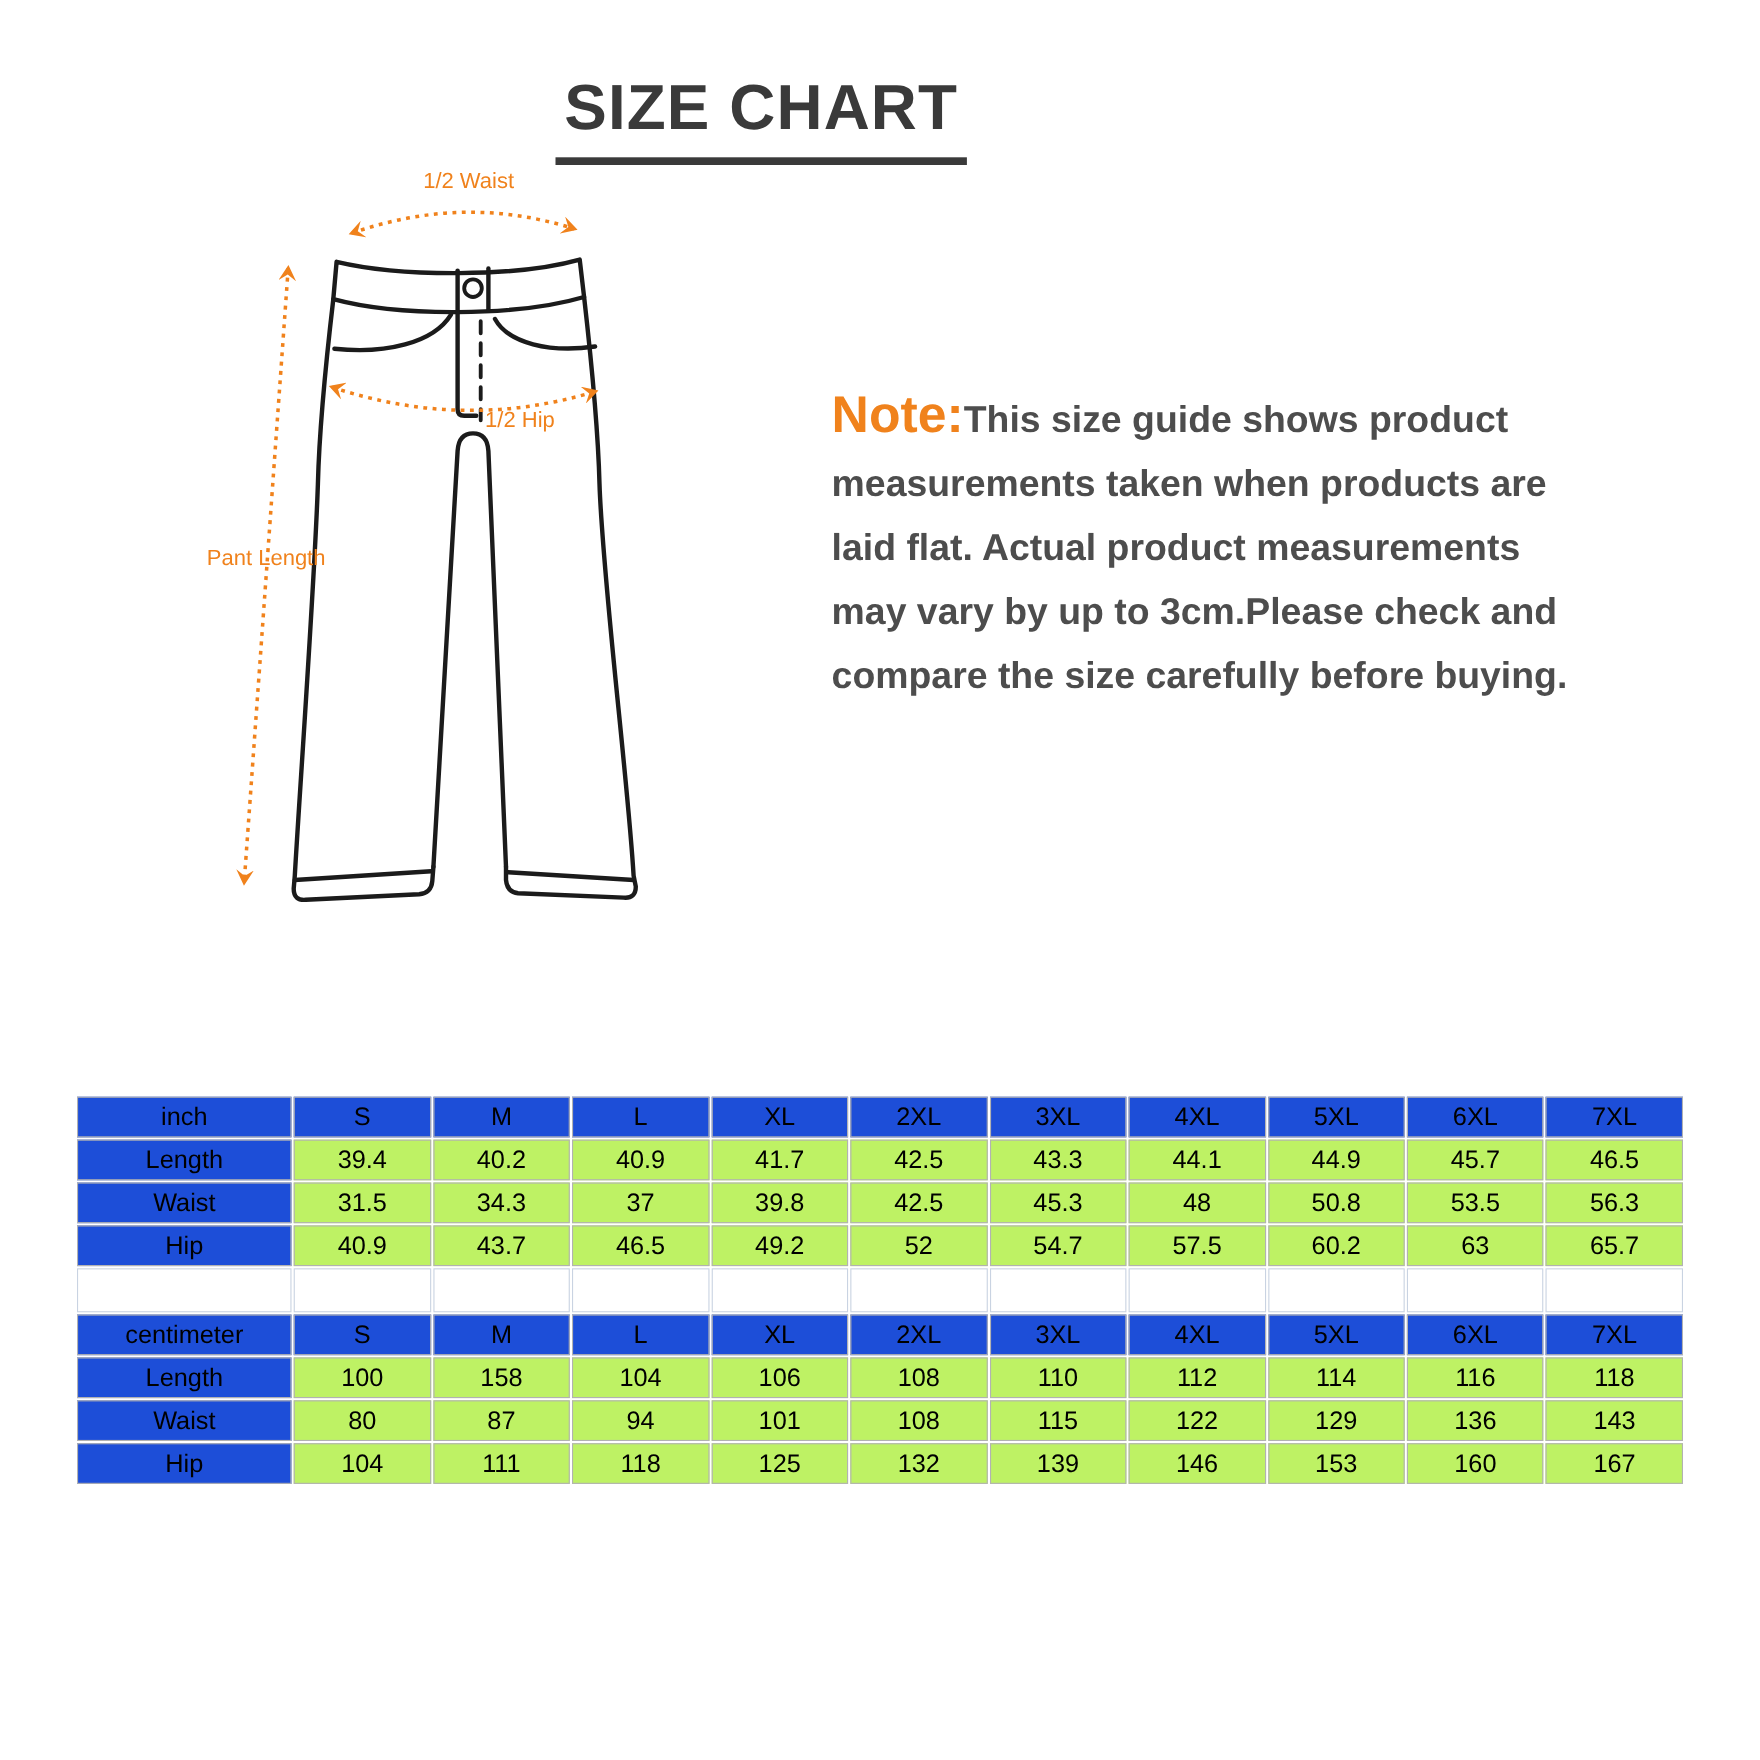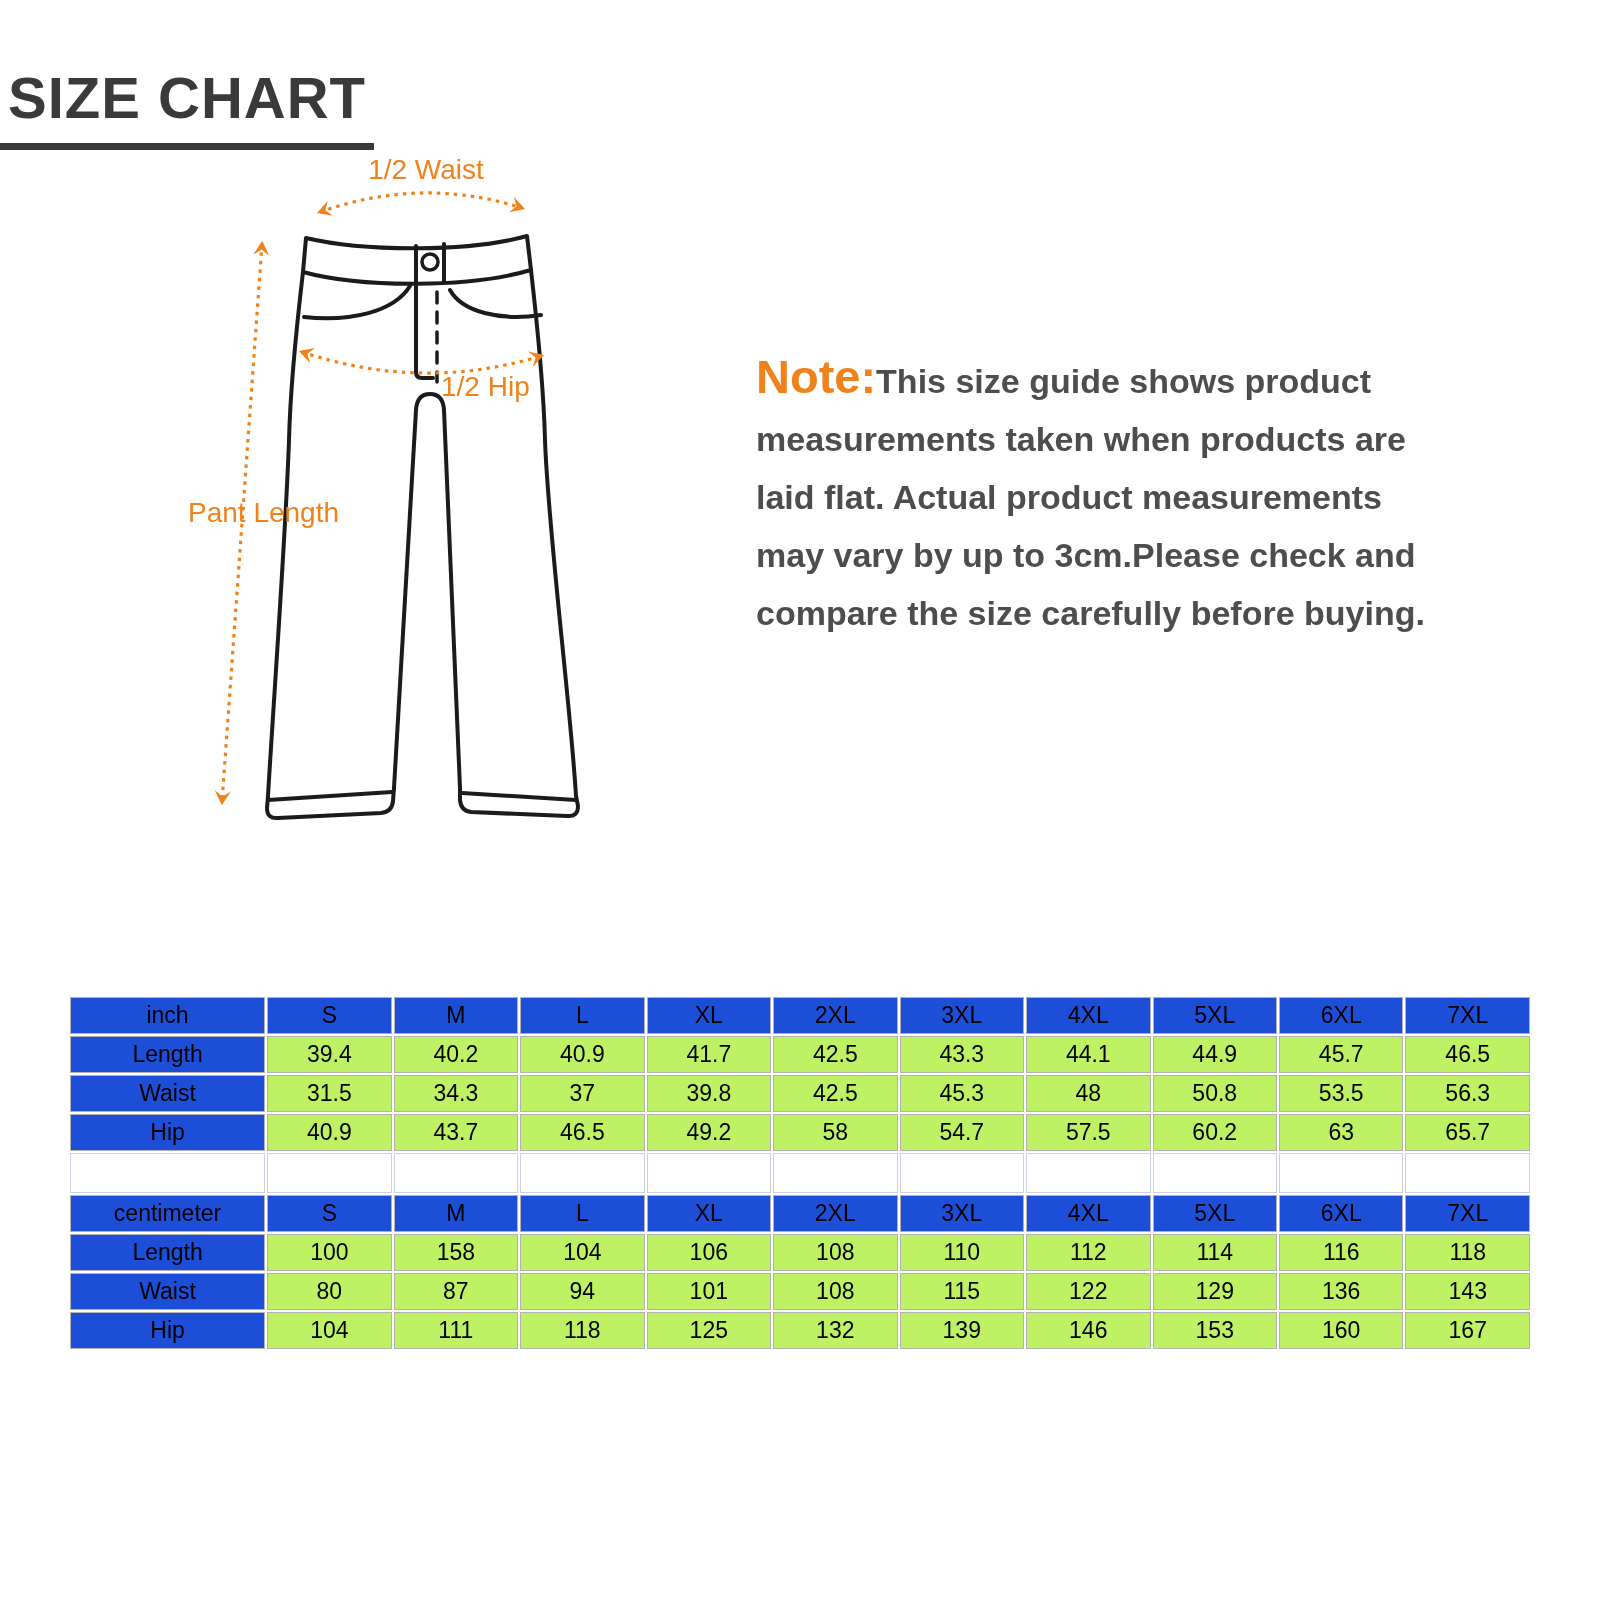--- a/index.html
+++ b/index.html
@@ -1,28 +1,28 @@
 <!DOCTYPE html>
 <html><head>
 <meta charset="utf-8">
 <style>
   html,body { margin:0; padding:0; }
   body {
     width:1600px; height:1600px; background:#ffffff;
     font-family:"Liberation Sans", sans-serif; position:relative; overflow:hidden;
   }
   
-  .title-wrap { position:absolute; top:64px; left:0; width:1384px; }
+  .title-wrap { position:absolute; top:64px; left:0; width:1384px; text-align:center; }
   .title {
     display:inline-block; font-size:58px; font-weight:bold; color:#3a3a3a;
     letter-spacing:1px; border-bottom:7px solid #3a3a3a; padding:0 8px 12px 8px;
   }
   
   .pants-svg { position:absolute; left:170px; top:140px; }
-  .diagram-label { position:absolute; color:#f0821c; font-size:28px; }
+  .diagram-label { position:absolute; color:#f0821c; font-size:20px; }
   .label-waist  { left:348px; top:154px; width:156px; text-align:center; }
   .label-length { left:188px; top:497px; }
   .label-hip    { left:441px; top:371px; }
   
   .note { position:absolute; left:756px; top:348px; width:720px; color:#4d4d4d; font-size:34px; }
   .note .line { line-height:58px; white-space:nowrap;font-weight:bold; }
   .note .prefix { font-size:47px; color:#f0821c; }
   
   .size-table-wrap { position:absolute; left:68px; top:995px; }
   table.size-table { border-collapse:separate; border-spacing:2px; width:1464px; table-layout:fixed; }
@@ -138,21 +138,21 @@
         <td class="val">50.8</td>
         <td class="val">53.5</td>
         <td class="val">56.3</td>
       </tr>
       <tr>
         <th class="hd">Hip</th>
         <td class="val">40.9</td>
         <td class="val">43.7</td>
         <td class="val">46.5</td>
         <td class="val">49.2</td>
-        <td class="val">58</td>
+        <td class="val">52</td>
         <td class="val">54.7</td>
         <td class="val">57.5</td>
         <td class="val">60.2</td>
         <td class="val">63</td>
         <td class="val">65.7</td>
       </tr>
       <tr class="spacer">
         <td></td>
           <td></td>
           <td></td>

